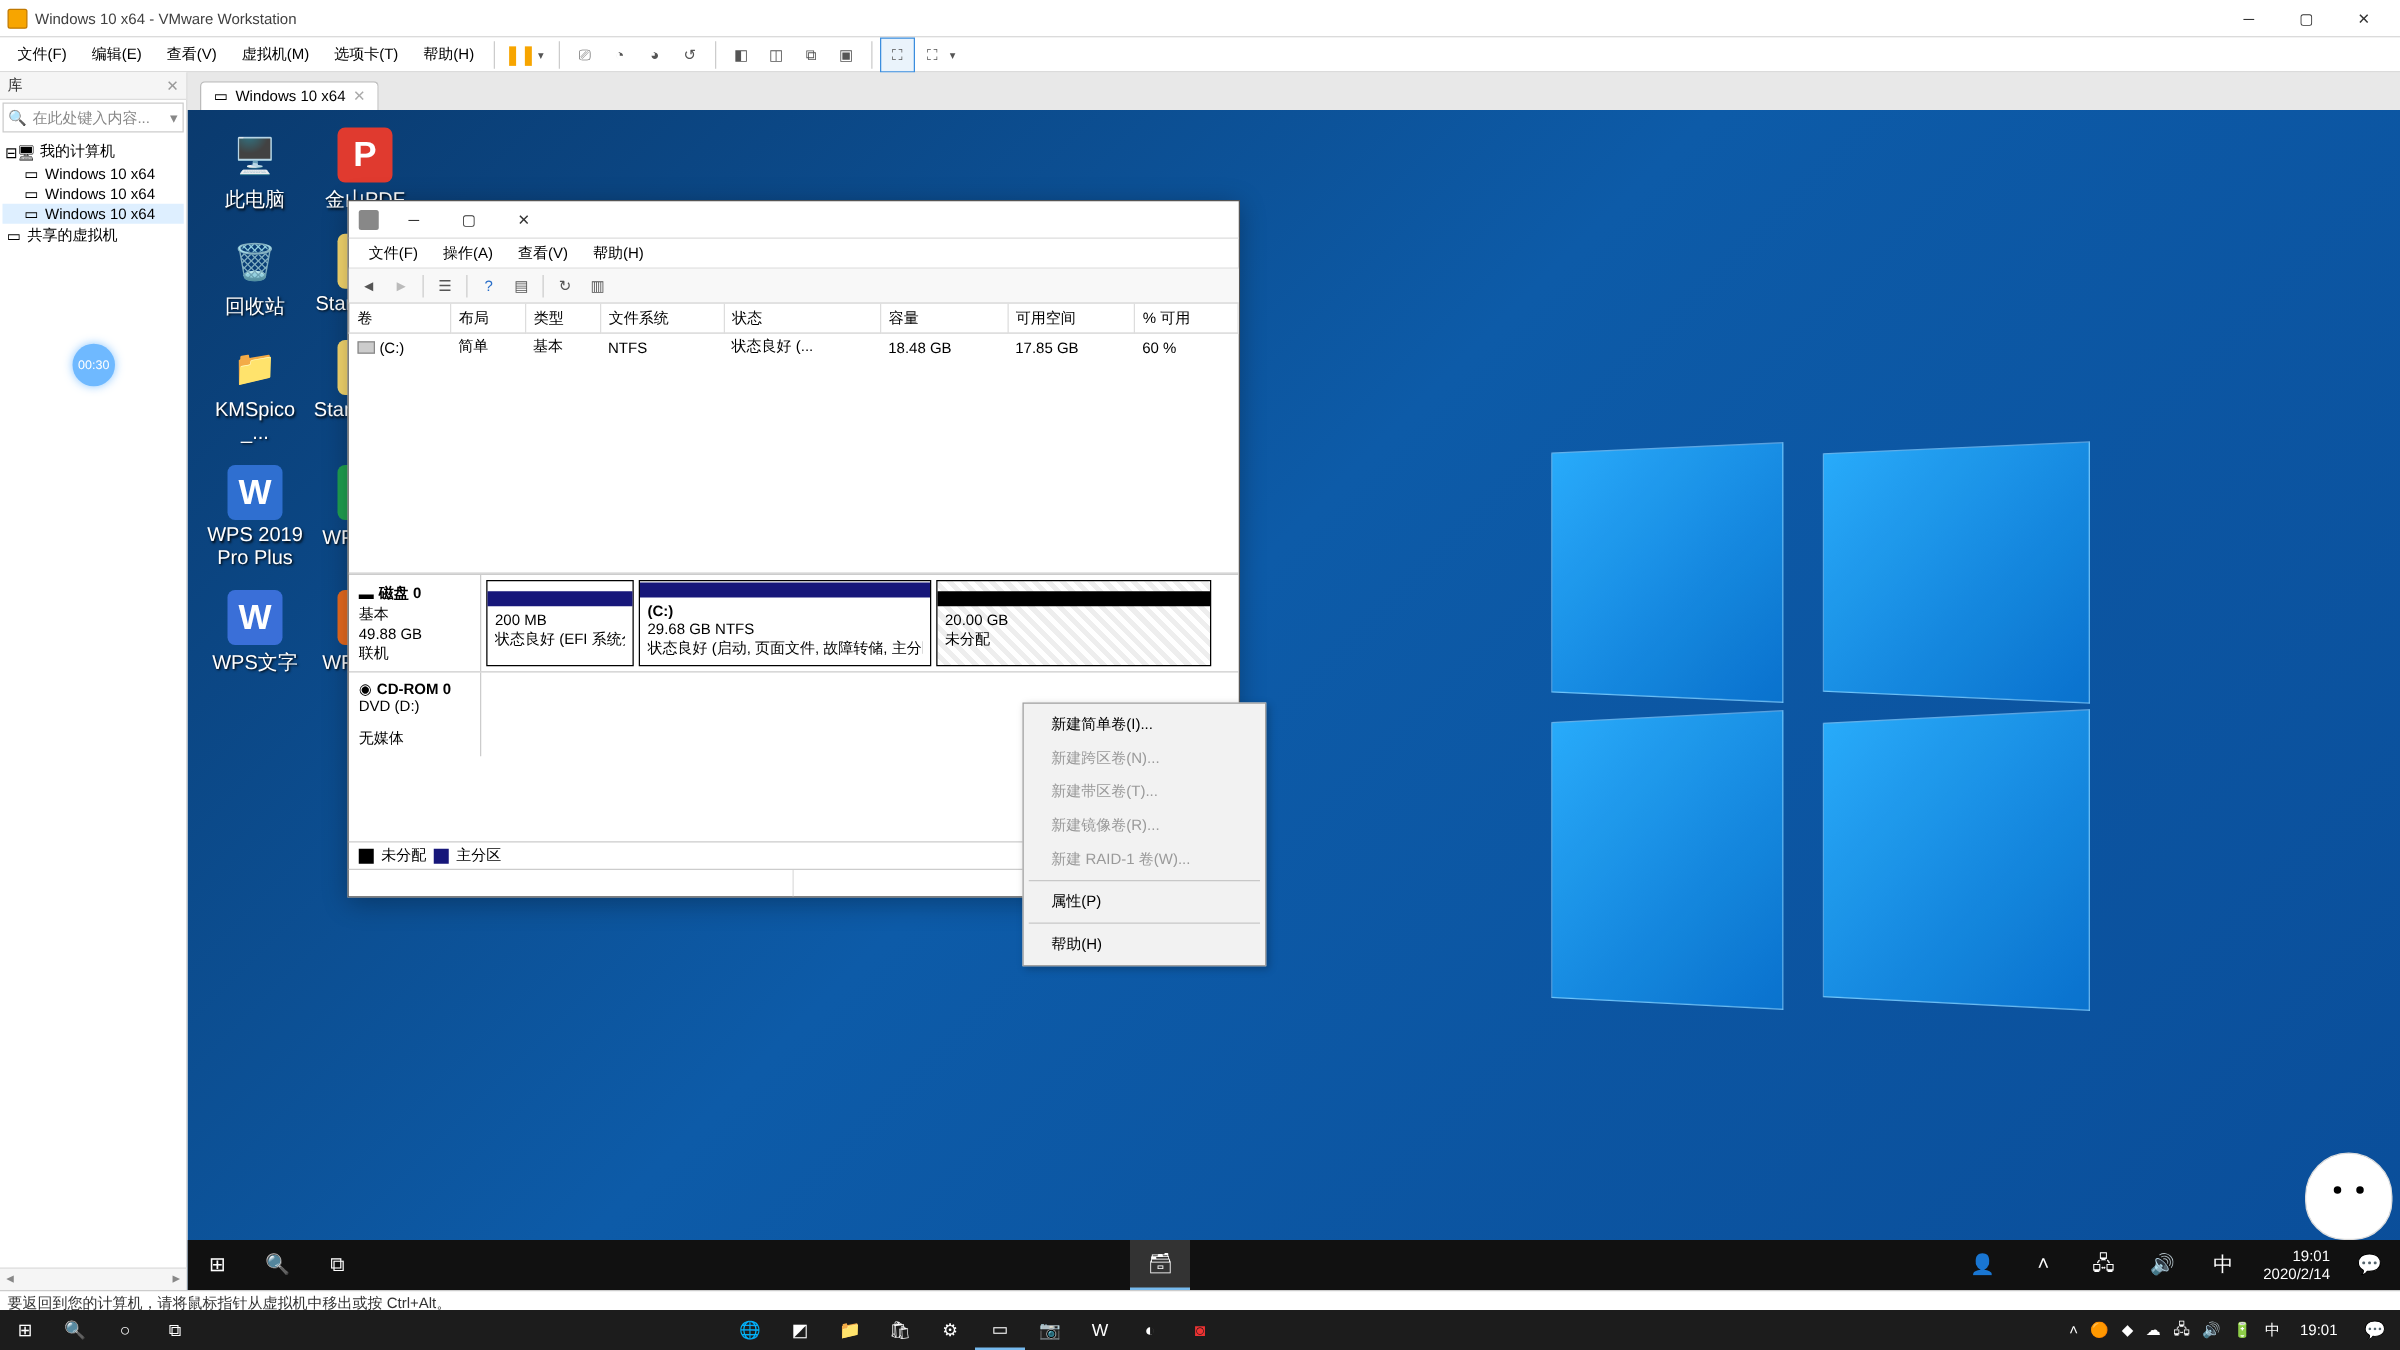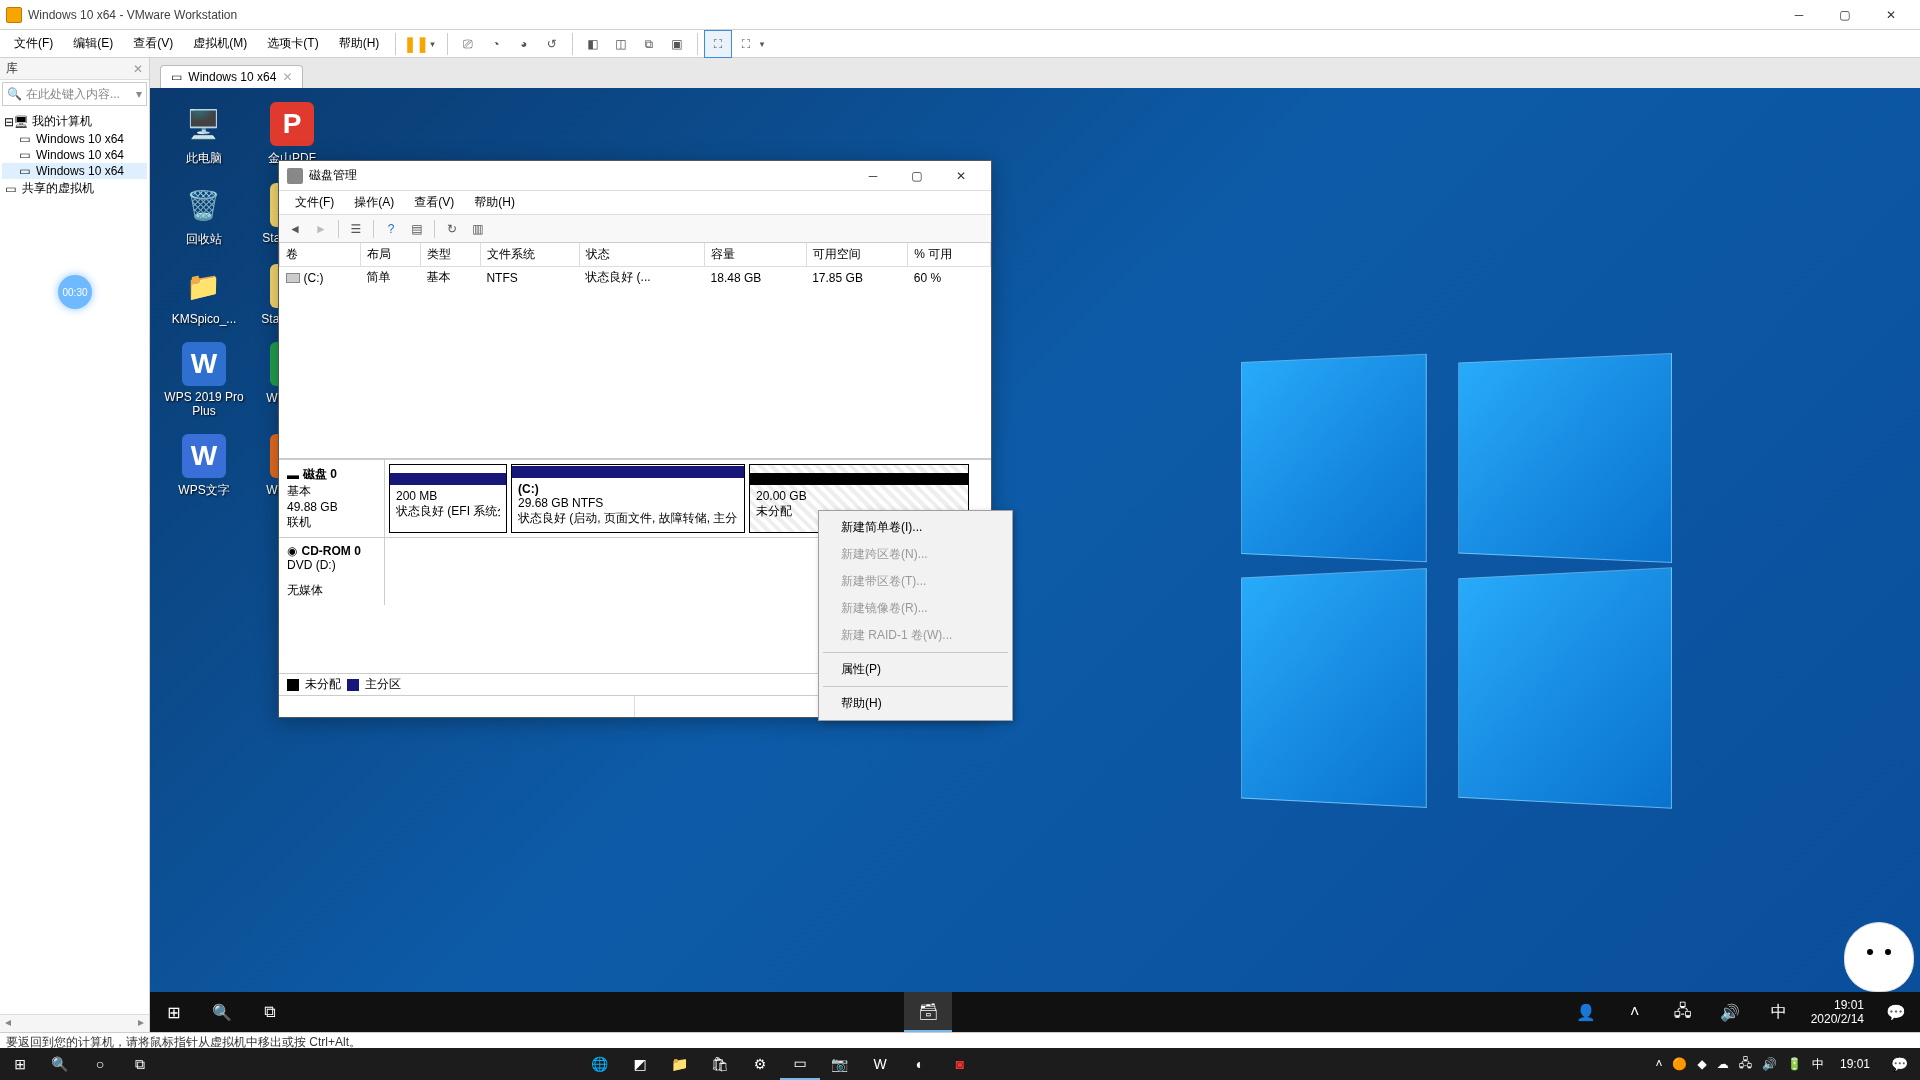--- a/index.html
+++ b/index.html
@@ -48,21 +48,21 @@
 .win-logo .pane{position:absolute;background:linear-gradient(135deg,#2bb0ff,#0a74d0);border:1px solid rgba(255,255,255,.35);transform:perspective(900px) rotateY(-22deg)}
 .win-logo .p1{left:0;top:0;width:200px;height:200px}
 .win-logo .p2{left:215px;top:0;width:230px;height:200px}
 .win-logo .p3{left:0;top:215px;width:200px;height:230px}
 .win-logo .p4{left:215px;top:215px;width:230px;height:230px}
 
 
 .d-icons{position:absolute;left:10px;top:10px;width:180px}
 .d-icon{width:88px;display:inline-flex;flex-direction:column;align-items:center;margin:4px 0 12px;color:#fff;text-align:center;vertical-align:top}
 .d-icon .ic{width:44px;height:44px;display:flex;align-items:center;justify-content:center;font-size:28px;margin-bottom:4px;border-radius:6px}
-.d-icon .lbl{font-size:12px;text-shadow:1px 1px 2px #000;word-break:break-all;max-width:84px}
+.d-icon .lbl{font-size:16px;text-shadow:1px 1px 2px #000;word-break:break-all;max-width:84px}
 
 
 .win-taskbar{position:absolute;left:0;right:0;bottom:0;height:40px;background:#111;display:flex;align-items:center;color:#fff}
 .win-taskbar .tb{width:48px;height:40px;display:flex;align-items:center;justify-content:center;font-size:16px}
 .win-taskbar .tb.active{background:#333;border-bottom:2px solid #76b9ed}
 .win-taskbar .spacer{flex:1}
 .win-taskbar .clock{text-align:right;padding:0 8px;line-height:1.2;font-size:11px}
 
 
 .dm-win{position:absolute;left:128px;top:72px;width:714px;height:558px;background:#fff;border:1px solid #555;box-shadow:0 4px 20px rgba(0,0,0,.3);display:flex;flex-direction:column}
@@ -88,21 +88,21 @@
 .part{border:1px solid #000;padding:4px 6px;display:flex;flex-direction:column;justify-content:center;font-size:11px;position:relative}
 .part .bar{height:12px;margin:-4px -6px 4px;background:#17177a}
 .part.unalloc .bar{background:#000}
 .part.unalloc{background:repeating-linear-gradient(45deg,#fff,#fff 4px,#eee 4px,#eee 8px)}
 .dm-legend{height:22px;border-top:1px solid #ccc;display:flex;align-items:center;padding:0 8px;gap:6px}
 .dm-legend .sw{width:12px;height:12px;display:inline-block}
 .dm-status{height:22px;border-top:1px solid #ccc;display:flex}
 .dm-status .cell{flex:1;border-right:1px solid #ddd}
 
 
-.ctx{position:absolute;left:818px;top:510px;width:195px;background:#f2f2f2;border:1px solid #a0a0a0;box-shadow:2px 2px 6px rgba(0,0,0,.25);padding:3px 2px;z-index:50}
+.ctx{position:absolute;left:818px;top:562px;width:195px;background:#f2f2f2;border:1px solid #a0a0a0;box-shadow:2px 2px 6px rgba(0,0,0,.25);padding:3px 2px;z-index:50}
 .ctx .it{padding:5px 20px;color:#000}
 .ctx .it.dis{color:#9a9a9a}
 .ctx .sep{height:1px;background:#c8c8c8;margin:3px 2px}
 
 
 .vm-hint{height:20px;background:#fff;border-top:1px solid #ccc;display:flex;align-items:center;padding:0 6px;color:#333;font-size:12px}
 
 
 .host-tb{position:absolute;left:0;right:0;bottom:0;height:32px;background:#1c1c1c;display:flex;align-items:center;color:#fff}
 .host-tb .tb{width:40px;height:32px;display:flex;align-items:center;justify-content:center;font-size:14px}
@@ -240,21 +240,20 @@
               <div class="ic" style="background:#3a6fd8;color:#fff;font-weight:bold">W</div>
               <div class="lbl">WPS文字</div>
             </div><div class="d-icon">
               <div class="ic" style="background:#e66a1f;color:#fff;font-weight:bold">P</div>
               <div class="lbl">WPS演示</div>
             </div></div>
 
         <div class="dm-win">
           <div class="dm-title">
             <div class="ic"></div>
-            <div class="t">磁盘管理</div>
             <div class="wb">─</div>
             <div class="wb">▢</div>
             <div class="wb">✕</div>
           </div>
           <div class="dm-menu">
             <span class="m">文件(F)</span>
             <span class="m">操作(A)</span>
             <span class="m">查看(V)</span>
             <span class="m">帮助(H)</span>
           </div>

